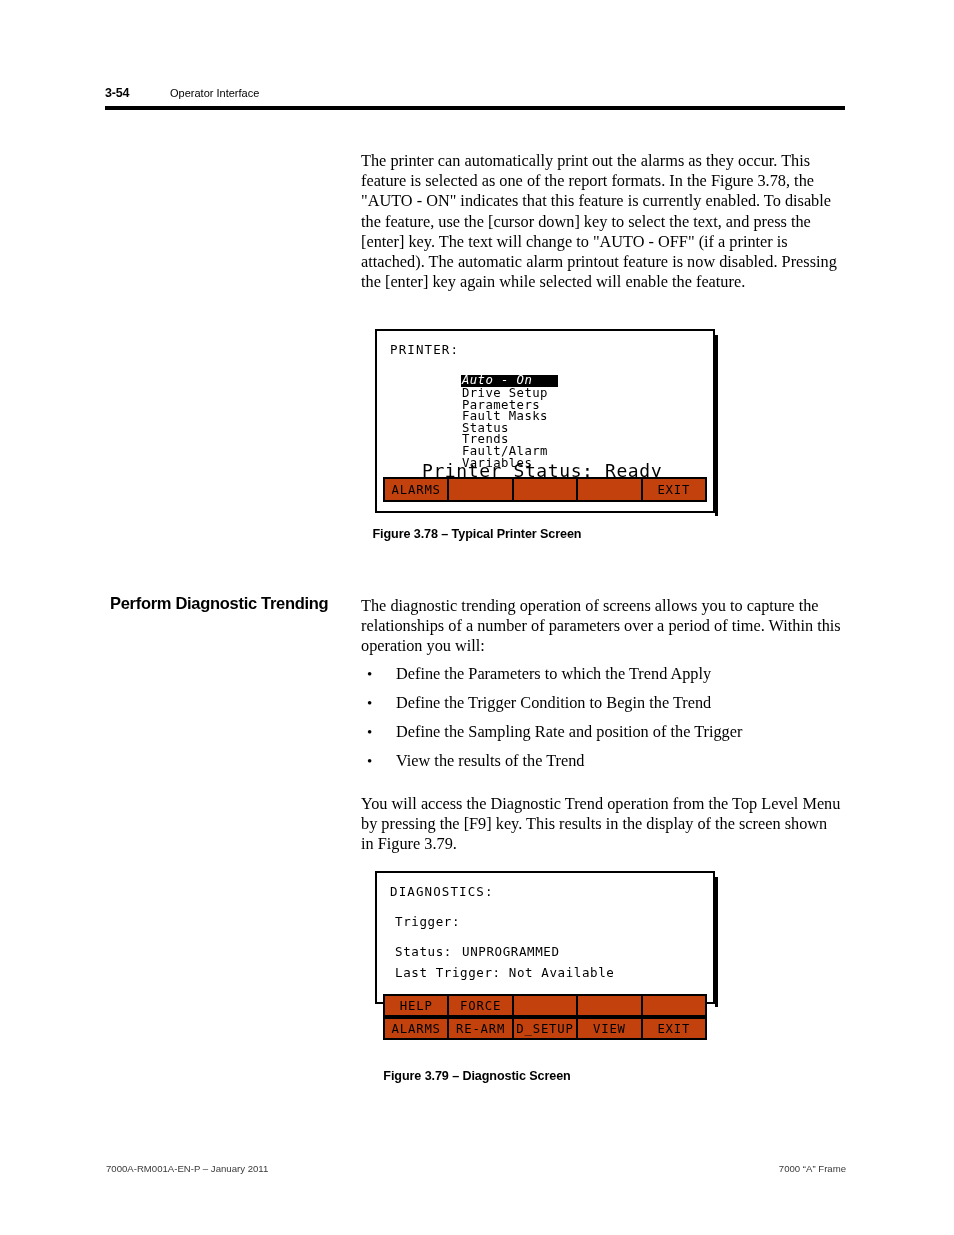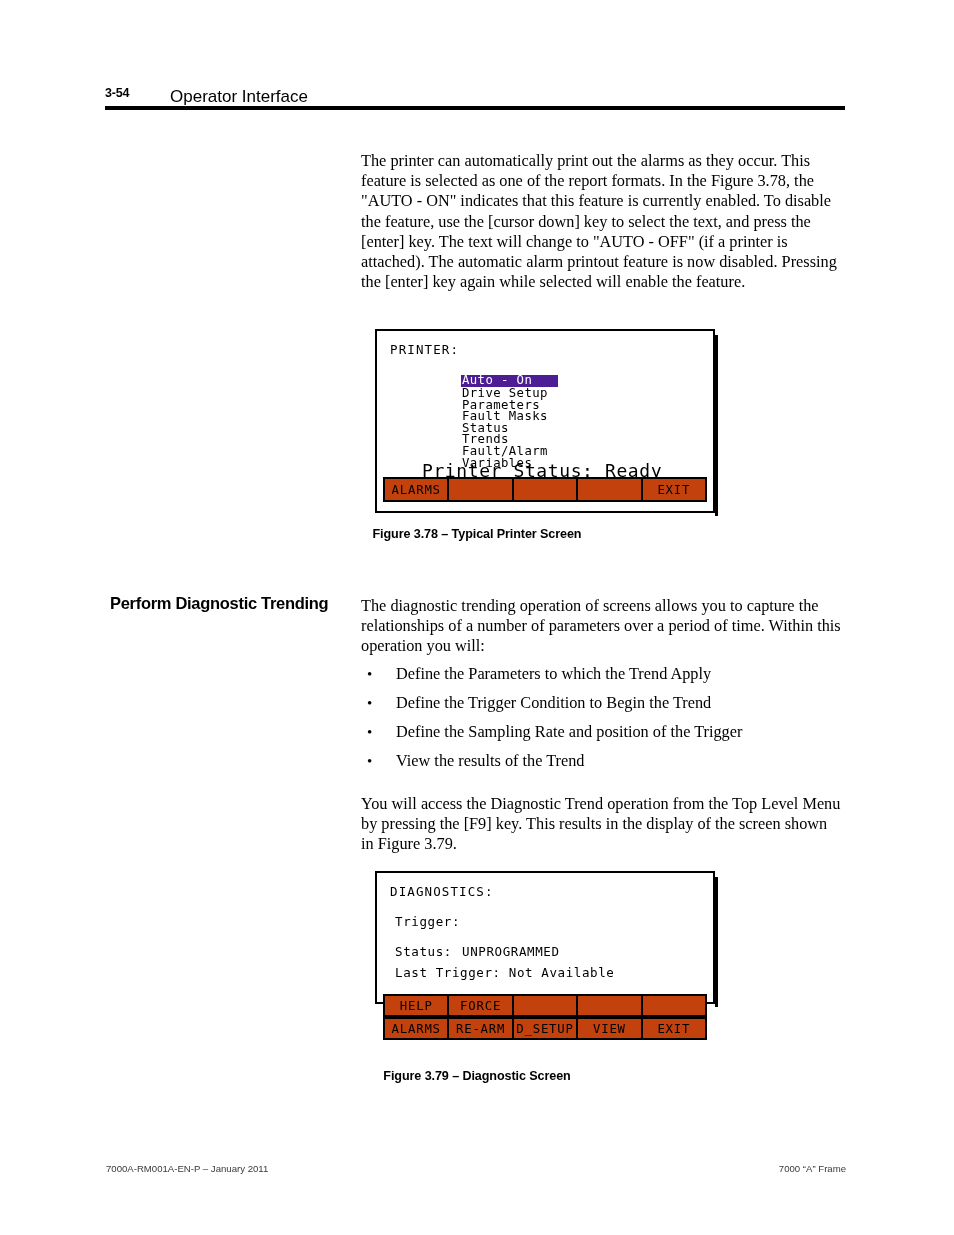--- a/index.html
+++ b/index.html
@@ -28,21 +28,21 @@
     font-family: "Liberation Sans", sans-serif;
     font-weight: bold;
     font-size: 12.5px;
     letter-spacing: -0.2px;
     position: absolute;
     left: 0;
     top: 0;
   }
   .page-header .section-name {
     font-family: "Liberation Sans", sans-serif;
-    font-size: 17px;
+    font-size: 11px;
     position: absolute;
     left: 65px;
     top: 1px;
   }
   .header-rule {
     position: absolute;
     left: 105px;
     top: 106px;
     width: 740px;
     height: 4px;
@@ -159,24 +159,25 @@
   .lcd-menu-item {
     font-family: "DejaVu Sans Mono", monospace;
     font-size: 12.3px;
     letter-spacing: 0.4px;
     line-height: 11.6px;
     white-space: pre;
     display: block;
     padding: 0 1px;
   }
   .lcd-menu-item.selected {
-    background: #4c1d95;
+    background: #000000;
     color: #ffffff;
     display: inline-block;
     padding-right: 26px;
+    font-style: italic;
   }
 
   .lcd-status {
     position: absolute;
     font-family: "DejaVu Sans Mono", monospace;
     font-size: 18px;
     letter-spacing: 0.6px;
     white-space: pre;
   }
 

